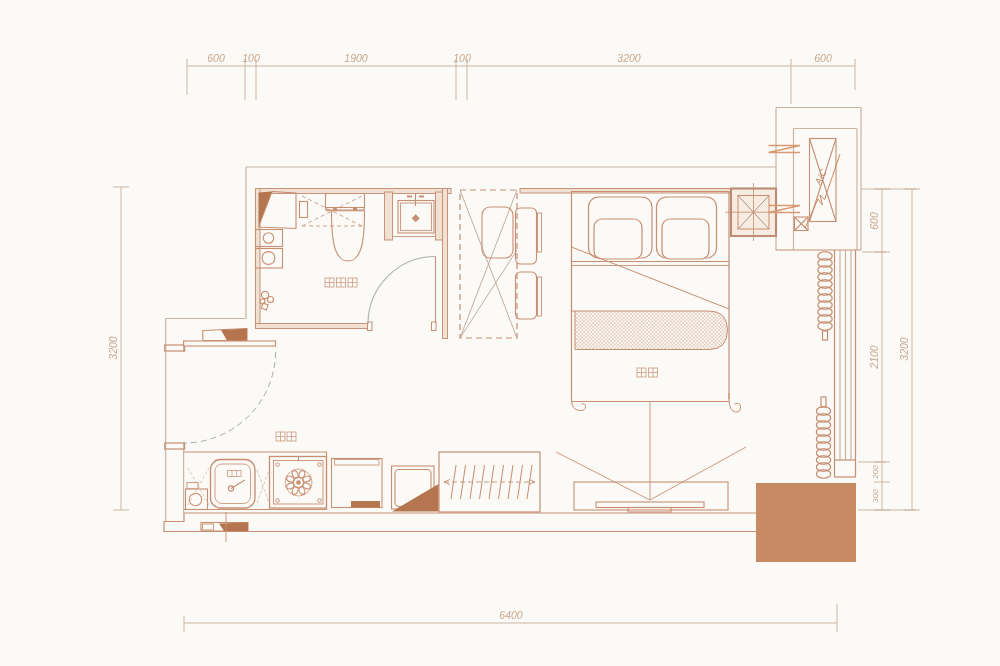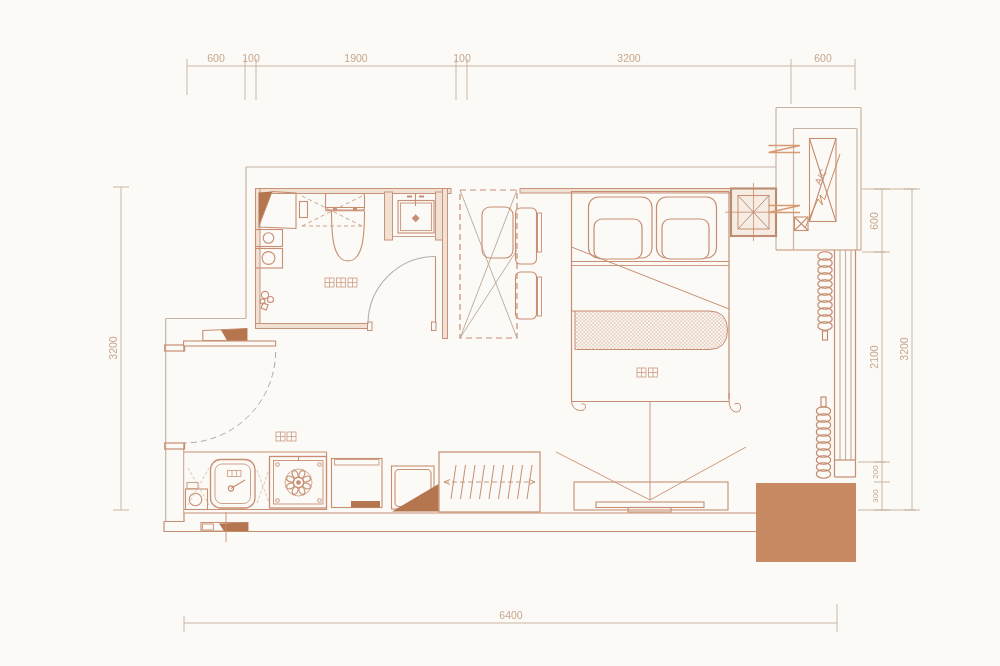--- a/index.html
+++ b/index.html
@@ -1,16 +1,16 @@
 <!DOCTYPE html>
 <html><head>
 <meta charset="utf-8">
 <style>
 html,body{margin:0;padding:0;background:#fbfaf7;}
-#wrap{width:1000px;height:666px;position:relative;background:#fbfaf7;overflow:hidden;}
+#wrap{width:1000px;height:666px;position:relative;background:#fbfaf7;overflow:hidden;font-style:italic;}
 svg{position:absolute;left:0;top:0;}
 text{font-family:"Liberation Sans",sans-serif;}
 </style>
 </head>
 <body>
 <div id="wrap">
 <svg width="1000" height="666" viewBox="0 0 1000 666">
 <defs>
 <pattern id="dots" width="3.6" height="3.6" patternUnits="userSpaceOnUse">
 <circle cx="0.9" cy="0.9" r="0.75" fill="#cf9a7c"></circle>

